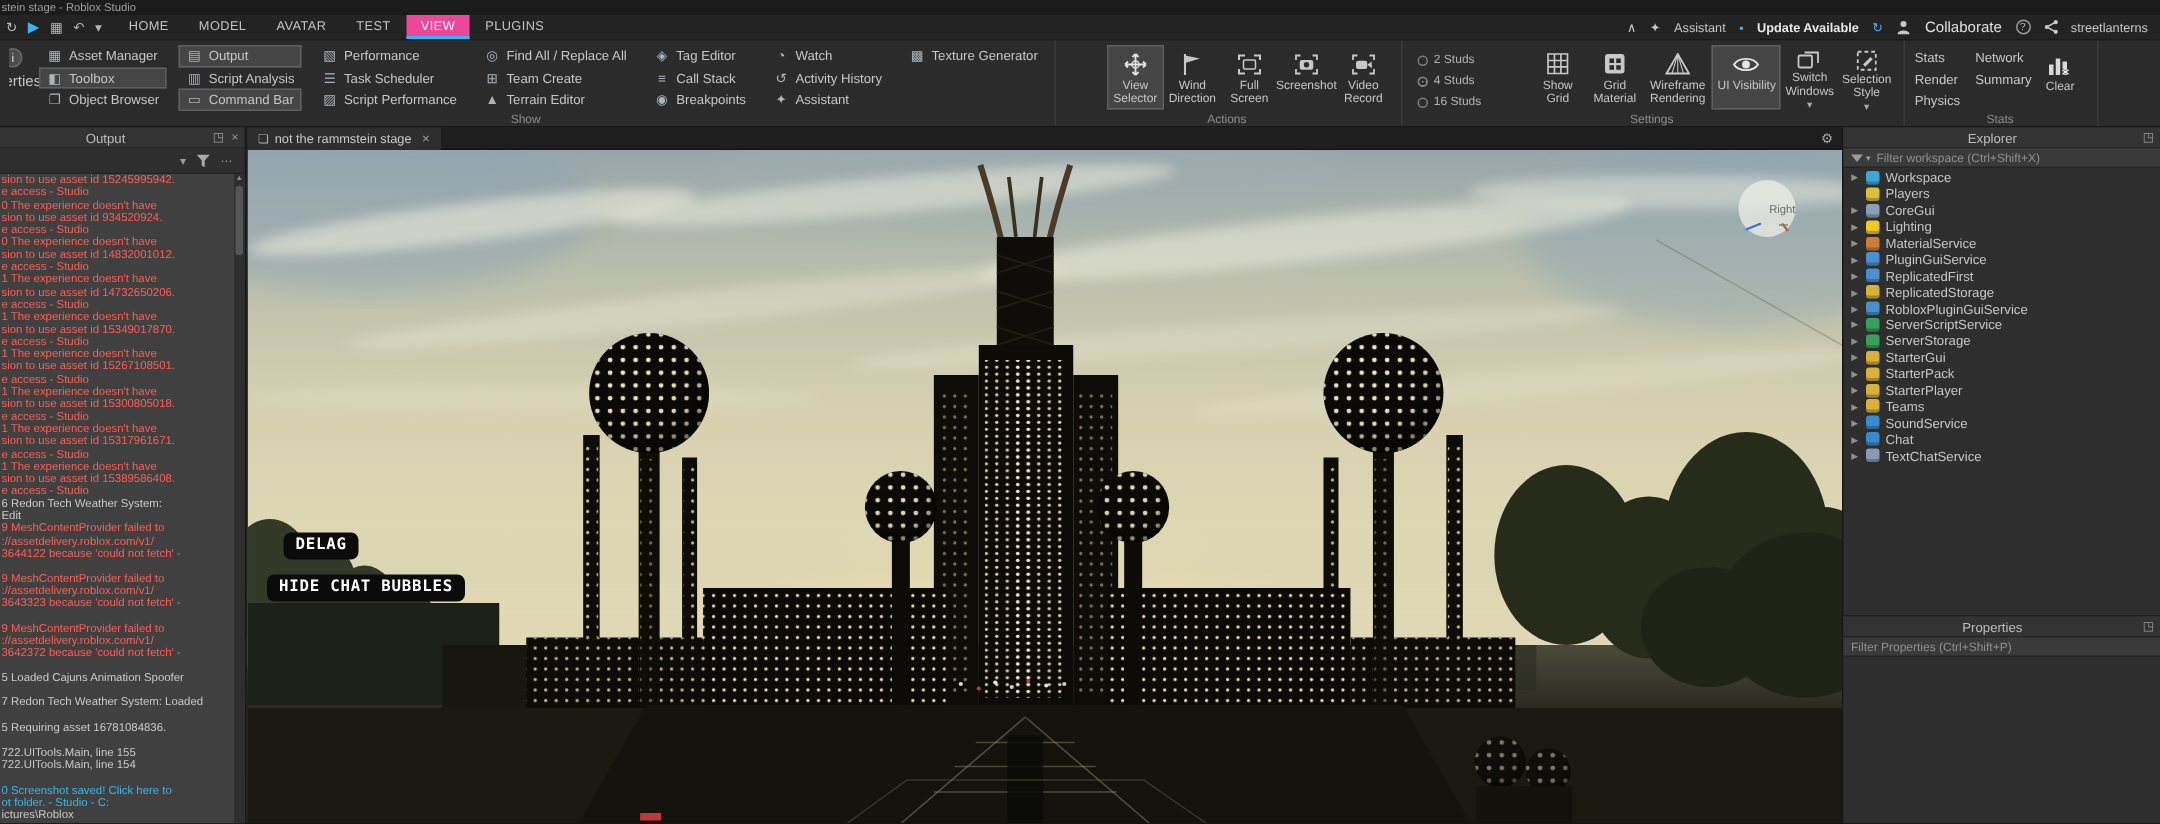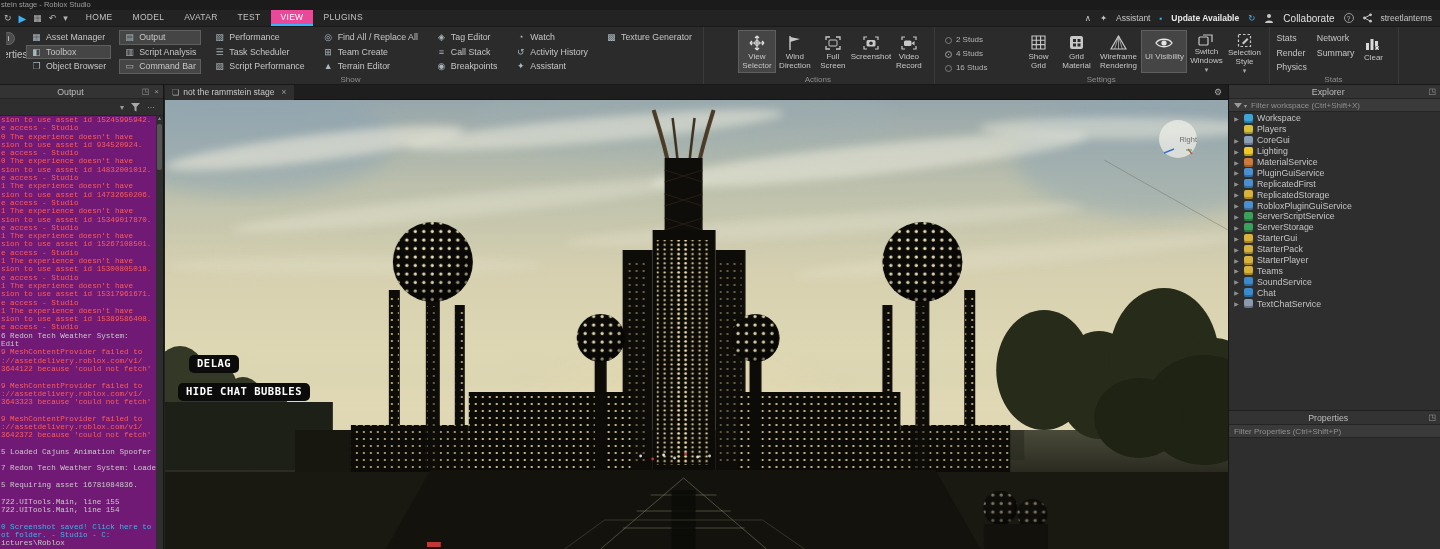--- a/index.html
+++ b/index.html
@@ -60,22 +60,22 @@
   .panel-header { height:14px; background:#333333; border-bottom:1px solid #242424;
     display:flex; align-items:center; font-size:8.8px; color:#bdbdbd; padding:0 4px; }
   .panel-header .ptitle { flex:1; text-align:center; }
   .phicon { color:#9a9a9a; font-size:8px; margin-left:5px; }
   
   .output-panel { position:absolute; left:0; top:85px; width:164px; bottom:0;
     background:#2e2e2e; border-right:1px solid #161616; display:flex; flex-direction:column; }
   .output-toolbar { height:17px; background:#2e2e2e; border-bottom:1px solid #242424;
     display:flex; align-items:center; justify-content:flex-end; gap:7px; padding-right:8px; }
   .output-toolbar .ticon { color:#9a9a9a; font-size:8px; }
-  .log { flex:1; position:relative; background:#701a75; overflow:hidden;
-    font-family:Liberation Mono, monospace; font-size:7.6px; padding-left:1px; }
+  .log { flex:1; position:relative; background:#404040; overflow:hidden;
+    font-family:Liberation Sans, sans-serif; font-size:7.6px; padding-left:1px; }
   .ln { height:8.3px; line-height:8.3px; white-space:nowrap; color:#c9c9c9; }
   .ln.err span { color:#ff5d55; }
   .ln.link span { color:#39b7e8; }
   .vscroll { position:absolute; right:0; top:0; bottom:0; width:7px; background:#2e2e2e; }
   .vscroll .up { position:absolute; top:0; left:0; right:0; text-align:center; font-size:5px; color:#8a8a8a; }
   .vscroll .thumb { position:absolute; top:8px; left:1px; width:5px; height:46px; background:#555; border-radius:2px; }
   
   .viewport { position:absolute; left:165px; top:85px; width:1063px; bottom:0; background:#1e1e1e; }
   .tabbar { height:15px; background:#1e1e1e; display:flex; align-items:center; border-bottom:1px solid #141414; }
   .vtab { height:15px; background:#2e2e2e; display:flex; align-items:center; gap:4px;

